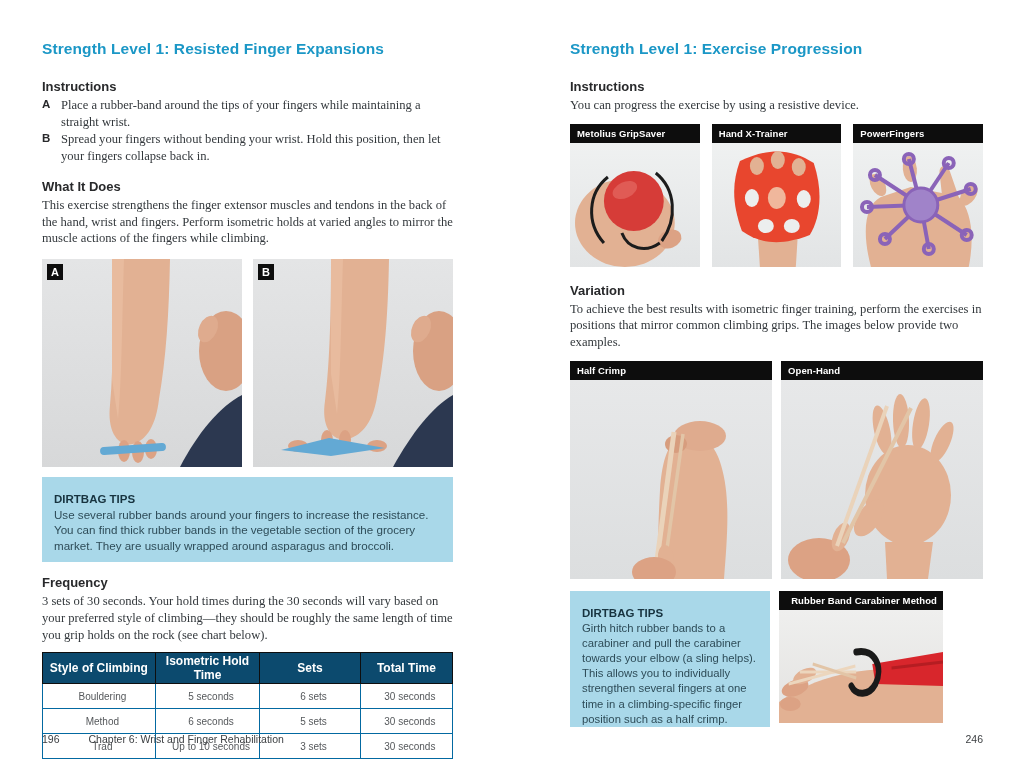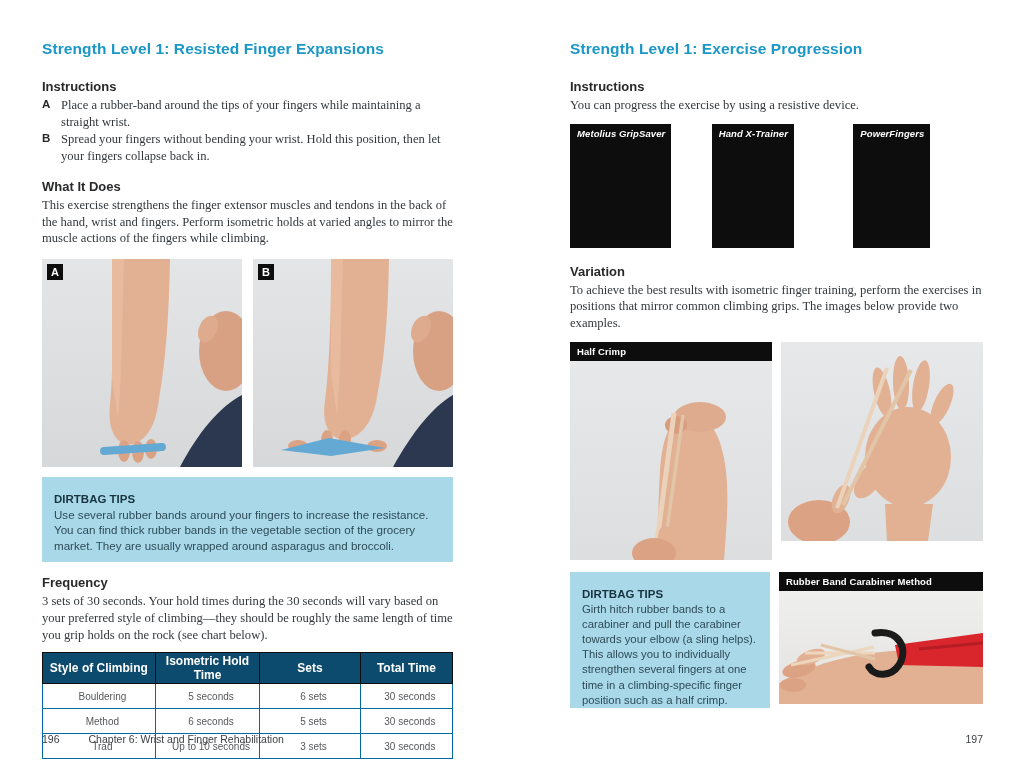--- a/index.html
+++ b/index.html
@@ -34,31 +34,31 @@
                 height:21px;border:1px solid #0e0e0e;text-align:center;}
   table.freq td{font-size:10px;color:#55585b;text-align:center;height:22px;
                 border:1px solid #0369a1;padding-left:8px;}
   
   .footer{position:absolute;top:733px;font-size:10.5px;color:#3d4043;}
   .footer-left{left:42px;display:flex;}
   .footer-left .pg{margin-right:29px;}
   .footer-right{left:570px;width:413px;text-align:right;}
   
   .prod-row{display:flex;gap:12px;margin-top:10px;}
-  .prod{flex:1;display:flex;flex-direction:row;font-style:italic;}
+  .prod{flex:1;display:flex;flex-direction:column;}
   .label-bar{background:#0d0d0d;color:#ffffff;font-size:9.5px;font-weight:bold;
              padding:4px 6px 4px 7px;letter-spacing:.1px;}
   .prod .photo{height:124px;background:linear-gradient(#eff1f1,#e2e4e5);}
   .grip-row{display:flex;gap:9px;margin-top:10px;}
   .grip{width:202px;display:flex;flex-direction:column;}
   .grip .photo{height:199px;background:linear-gradient(#e7e8e9,#dcdedf);}
   .bottom-row{display:flex;gap:9px;margin-top:12px;align-items:flex-start;}
   .tipbox.right{width:200px;height:136px;}
   .tipbox.right .tip-text{font-size:11.3px;line-height:1.34;}
-  .carab{width:204px;display:flex;flex-direction:column;}
+  .carab{width:164px;display:flex;flex-direction:column;text-align:right;}
   .carab .photo{height:113px;background:linear-gradient(#efefee,#e3e2e0);}
 </style>
 </head>
 <body>
 
 <div class="col col-left">
   <h1 class="page-title">Strength Level 1: Resisted Finger Expansions</h1>
 
   <h2 class="sec-head">Instructions</h2>
   <div class="instr-item">
@@ -233,20 +233,21 @@
           <ellipse cx="130" cy="56" rx="26" ry="15" fill="#dfab8e"></ellipse>
           <ellipse cx="106" cy="64" rx="11" ry="9" fill="#d79d7e"></ellipse>
           <path d="M104,52 L86,188" stroke="#ead3ba" stroke-width="5" fill="none"></path>
           <path d="M113,54 L94,190" stroke="#e2c5a7" stroke-width="3.5" fill="none"></path>
           <ellipse cx="96" cy="178" rx="8" ry="13" fill="#e2b193" transform="rotate(-8 96 178)"></ellipse>
           <ellipse cx="84" cy="192" rx="22" ry="15" fill="#dca284"></ellipse>
         </svg>
       </div>
     </div>
     <div class="grip">
+      <div class="label-bar">Open-Hand</div>
       <div class="photo">
         <svg viewBox="0 0 202 199" preserveAspectRatio="none">
           <ellipse cx="127" cy="115" rx="43" ry="50" fill="#e2b193"></ellipse>
           <path d="M104,162 L152,162 L147,199 L106,199 Z" fill="#e2b193"></path>
           <ellipse cx="101" cy="50" rx="8" ry="25" fill="#e2b193" transform="rotate(-12 101 50)"></ellipse>
           <ellipse cx="120" cy="41" rx="8" ry="27" fill="#e2b193" transform="rotate(-2 120 41)"></ellipse>
           <ellipse cx="140" cy="44" rx="8" ry="26" fill="#e2b193" transform="rotate(9 140 44)"></ellipse>
           <ellipse cx="161" cy="62" rx="8" ry="22" fill="#e2b193" transform="rotate(24 161 62)"></ellipse>
           <ellipse cx="88" cy="138" rx="11" ry="21" fill="#e2b193" transform="rotate(35 88 138)"></ellipse>
           <ellipse cx="38" cy="180" rx="31" ry="22" fill="#dca284"></ellipse>
@@ -281,14 +282,14 @@
       </div>
     </div>
   </div>
 </div>
 
 <div class="footer footer-left">
   <span class="pg">196</span>
   <span>Chapter 6: Wrist and Finger Rehabilitation</span>
 </div>
 <div class="footer footer-right">
-  <span>197</span>
+  <span>246</span>
 </div>
 
 </body></html>

